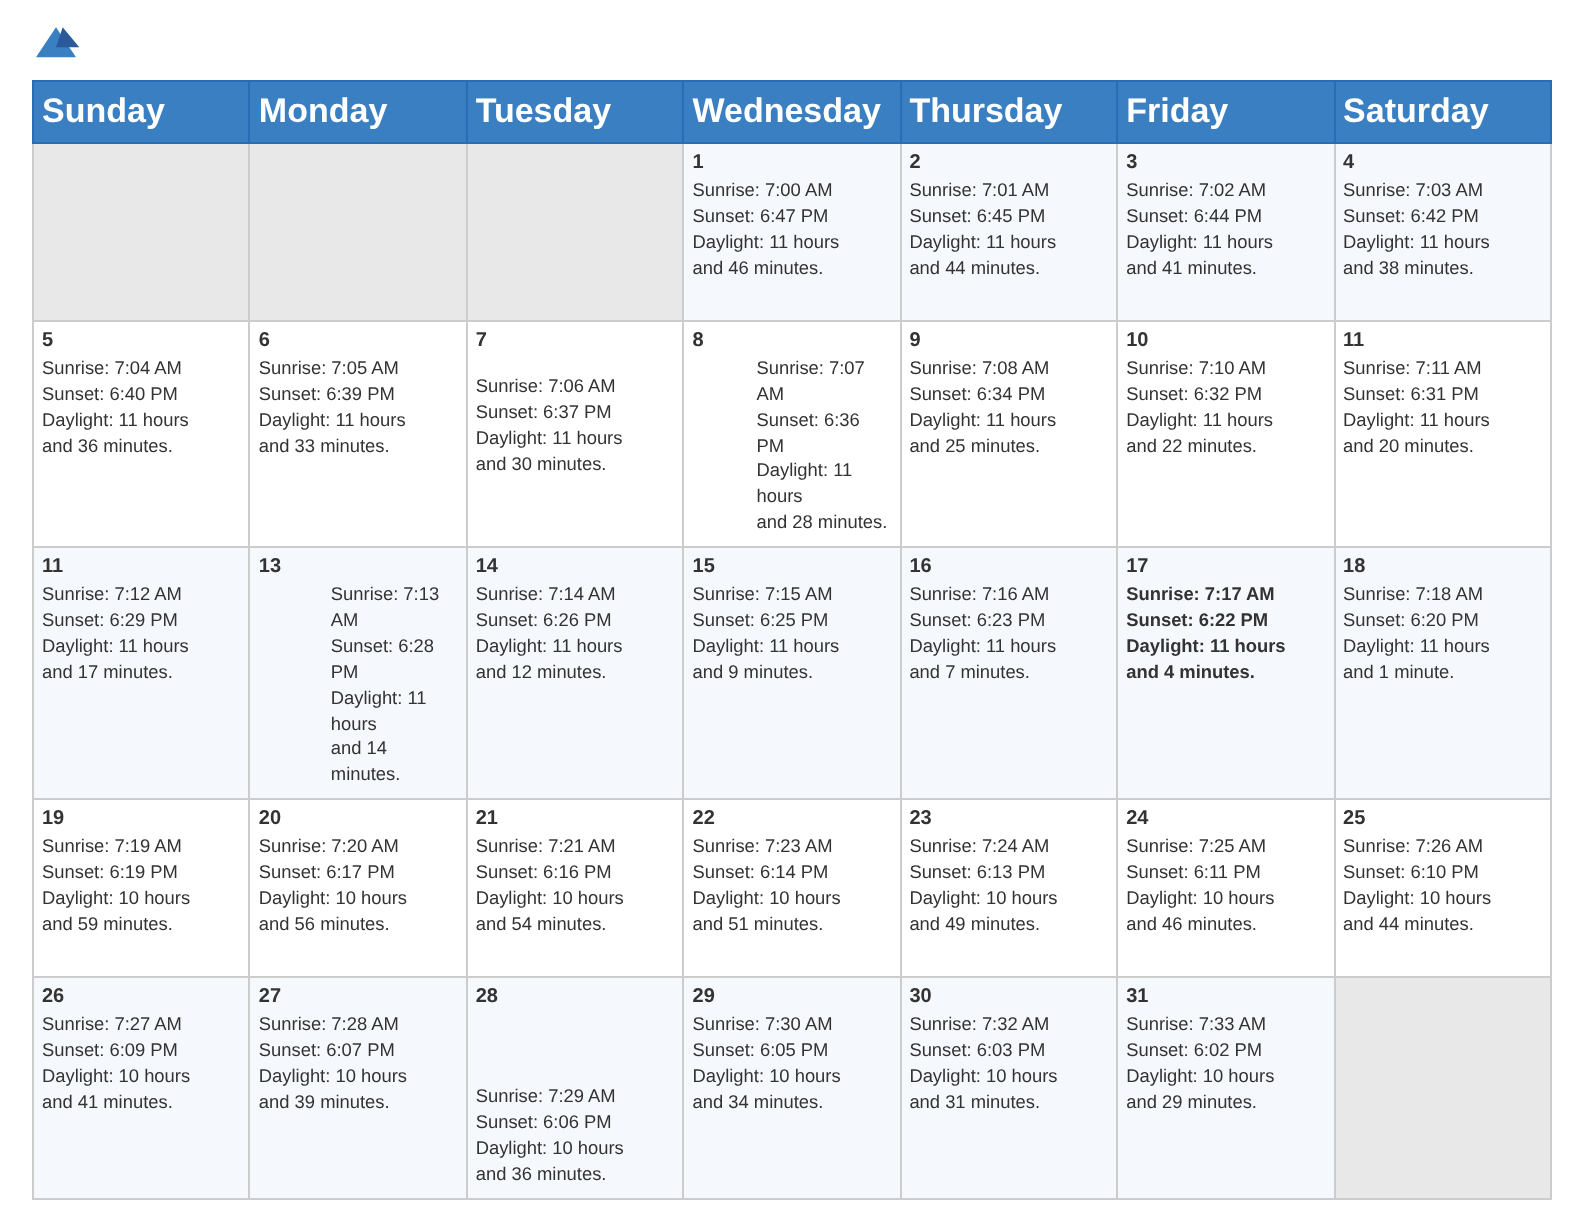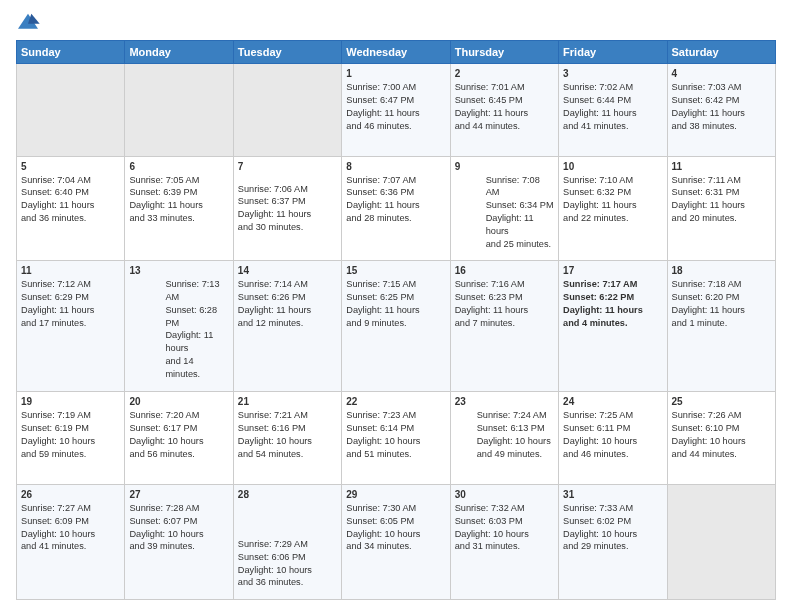--- a/index.html
+++ b/index.html
@@ -57,21 +57,21 @@
     }
     table {
       width: 100%;
       border-collapse: collapse;
       flex: 1;
       table-layout: fixed;
     }
     thead tr th {
       background-color: #3a7fc1;
       color: #fff;
-      font-size: 11px;
+      font-size: 17px;
       font-weight: bold;
       padding: 5px 4px;
       text-align: left;
       border: 1px solid #2a6cb5;
     }
     tbody tr td {
       border: 1px solid #ccc;
       vertical-align: top;
       padding: 4px 4px;
       font-size: 9.2px;
@@ -183,28 +183,28 @@
           </td>
           <td>
             <span class="day-number">7</span>
             <div class="day-info" style="white-space: pre-line; margin-top: 11px;">Sunrise: 7:06 AM
 Sunset: 6:37 PM
 Daylight: 11 hours
 and 30 minutes.</div>
           </td>
           <td>
             <span class="day-number">8</span>
-            <div class="day-info" style="white-space: pre-line;">Sunrise: 7:07 AM
+            <div class="day-info" style="white-space: pre-line; margin-left: 32px;">Sunrise: 7:07 AM
 Sunset: 6:36 PM
 Daylight: 11 hours
 and 28 minutes.</div>
           </td>
           <td>
             <span class="day-number">9</span>
-            <div class="day-info" style="white-space: pre-line; margin-left: 31px;">Sunrise: 7:08 AM
+            <div class="day-info" style="white-space: pre-line;">Sunrise: 7:08 AM
 Sunset: 6:34 PM
 Daylight: 11 hours
 and 25 minutes.</div>
           </td>
           <td>
             <span class="day-number">10</span>
             <div class="day-info" style="white-space: pre-line;">Sunrise: 7:10 AM
 Sunset: 6:32 PM
 Daylight: 11 hours
 and 22 minutes.</div>
@@ -292,21 +292,21 @@
           </td>
           <td>
             <span class="day-number">22</span>
             <div class="day-info" style="white-space: pre-line;">Sunrise: 7:23 AM
 Sunset: 6:14 PM
 Daylight: 10 hours
 and 51 minutes.</div>
           </td>
           <td>
             <span class="day-number">23</span>
-            <div class="day-info" style="white-space: pre-line; margin-left: 22px;">Sunrise: 7:24 AM
+            <div class="day-info" style="white-space: pre-line;">Sunrise: 7:24 AM
 Sunset: 6:13 PM
 Daylight: 10 hours
 and 49 minutes.</div>
           </td>
           <td>
             <span class="day-number">24</span>
             <div class="day-info" style="white-space: pre-line;">Sunrise: 7:25 AM
 Sunset: 6:11 PM
 Daylight: 10 hours
 and 46 minutes.</div>

